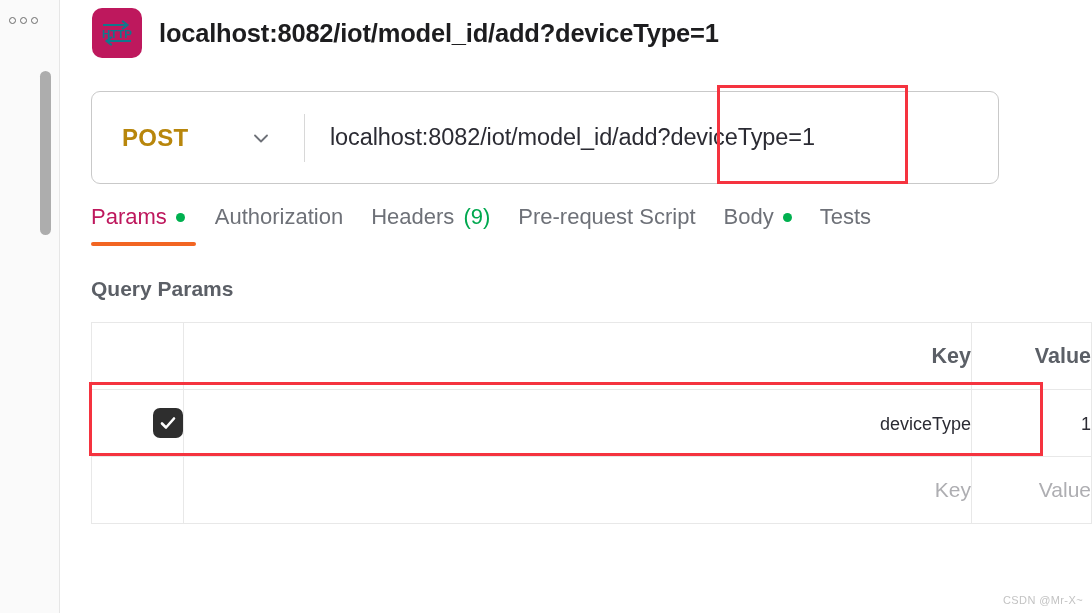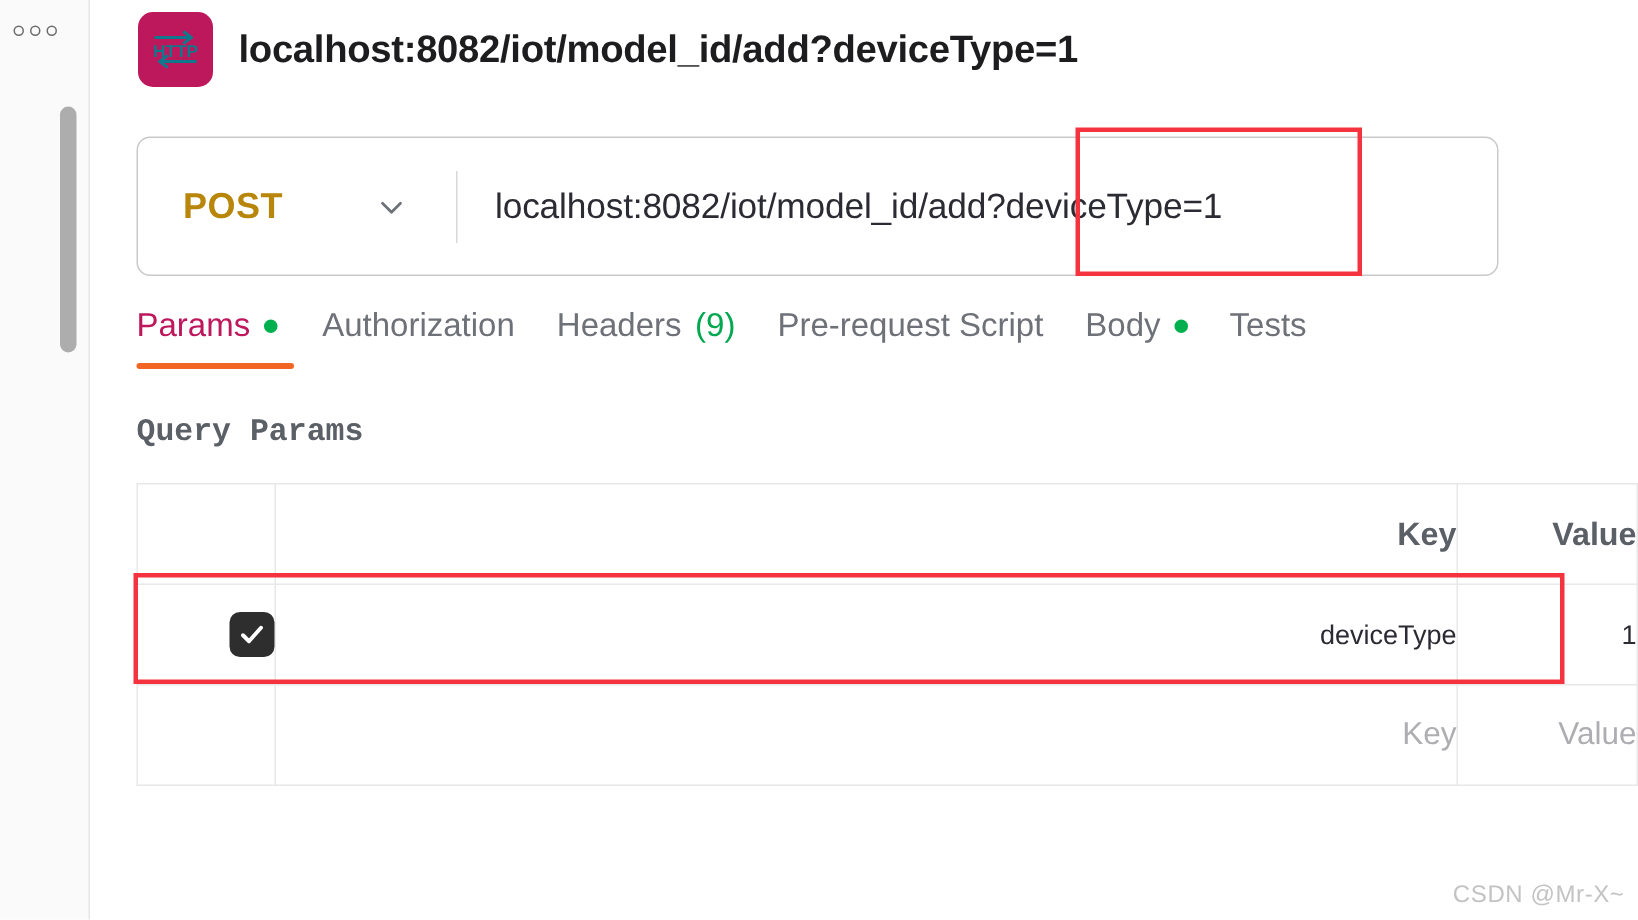--- a/index.html
+++ b/index.html
@@ -175,21 +175,20 @@
     color: #00a84f;
   }
 
   
   .section-title {
     position: absolute;
     left: 91px; top: 277px;
     font-size: 21px;
     font-weight: bold;
     color: #5b5f66;
-    font-family: Liberation Mono, monospace;
   }
 
   .params-table {
     position: absolute;
     left: 91px; top: 322px;
     width: 1000px;
     border-collapse: collapse;
     table-layout: fixed;
     font-size: 21px;
   }
@@ -231,21 +230,21 @@
     display: inline-flex;
     align-items: center;
     justify-content: center;
     vertical-align: middle;
   }
 
   
   .watermark {
     position: absolute;
     right: 9px; bottom: 7px;
-    font-size: 16px;
+    font-size: 11px;
     color: #c3c3c3;
     letter-spacing: 0.4px;
   }
 </style>
 </head>
 <body>
 
 <div class="left-rail">
   <div class="rail-dots">
     <span></span>

